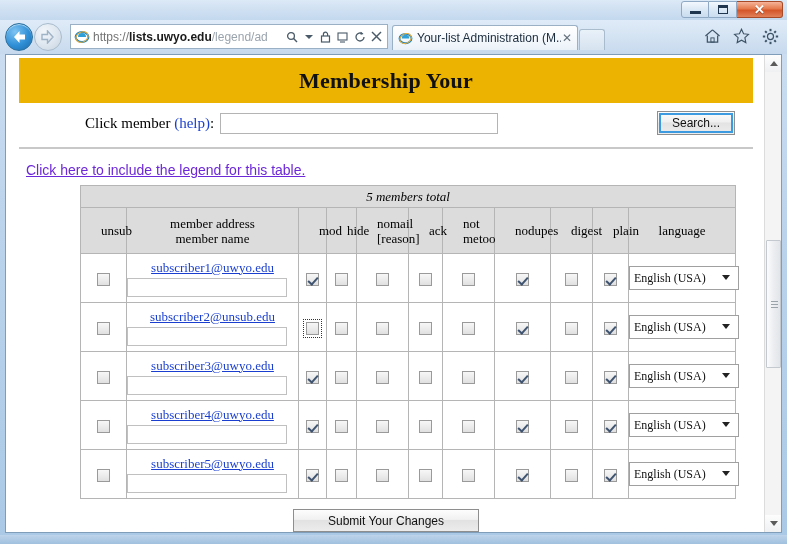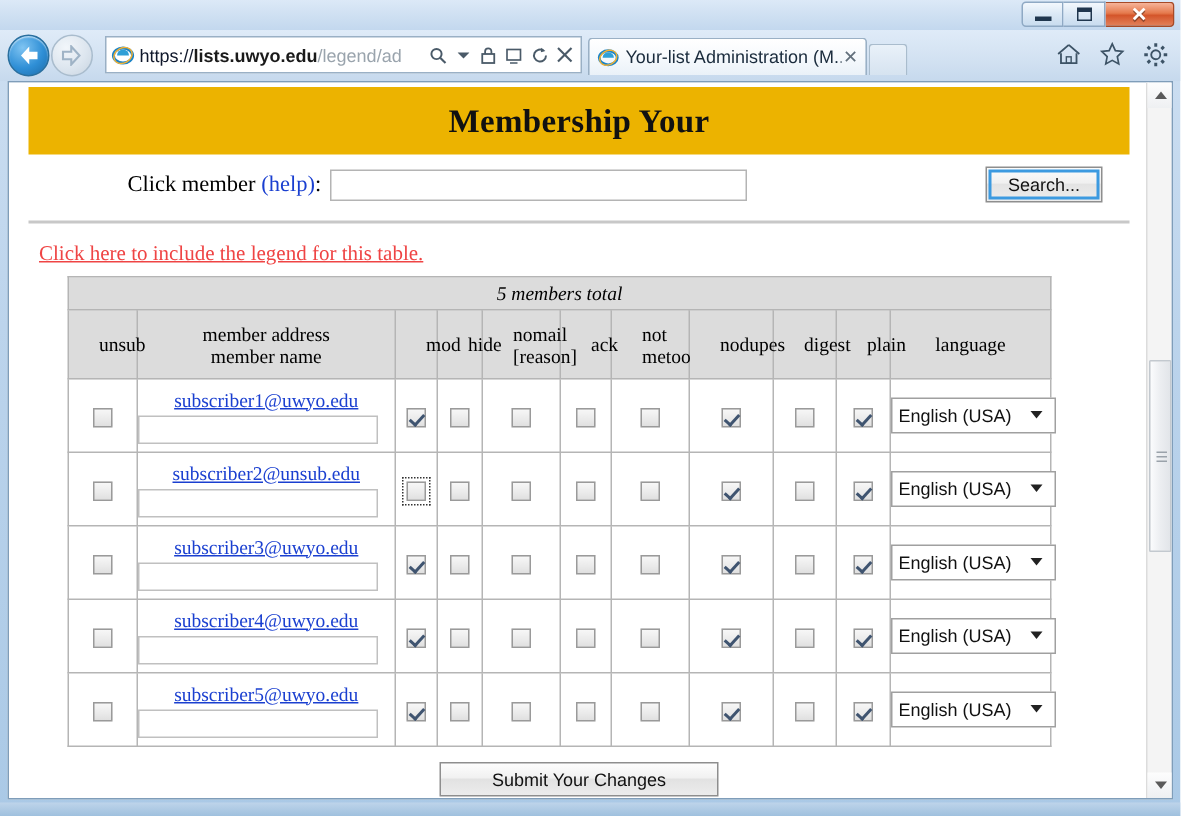--- a/index.html
+++ b/index.html
@@ -85,21 +85,21 @@
   #addr-text {
     flex: 1 1 auto;
     font-family: "Liberation Sans", sans-serif;
     font-size: 12px;
     color: #9aa4ad;
     white-space: nowrap;
     overflow: hidden;
     line-height: 14px;
   }
   #addr-text .host { color: #1a1a1a; font-weight: bold; }
-  #addr-text .scheme { color: #0f172a; }
+  #addr-text .scheme { color: #737373; }
   .addr-icons { flex:0 0 auto; display:flex; align-items:center; gap:2px; padding-right:3px; }
   .addr-icon { width:15px; height:18px; display:flex; align-items:center; justify-content:center; color:#4a5a68; font-size:11px; cursor:pointer;}
 
   
   #tabstrip { position:absolute; left:392px; top:4px; height:26px; display:flex; align-items:flex-end;}
   #tab {
     height: 25px; min-width: 186px; max-width:186px;
     background: linear-gradient(to bottom,#ffffff 0%,#f4f8fc 60%,#eaf1f8 100%);
     border: 1px solid #9ab0c5; border-bottom: none;
     border-radius: 3px 3px 0 0;
@@ -191,29 +191,29 @@
   #hr {
     margin: 4px 5px 0 5px;
     height: 0; border: none;
     border-top: 2px solid #c8c8c8;
   }
 
   
   #legend-link {
     display: inline-block;
     margin: 13px 0 0 12px;
-    font-family: Liberation Serif, serif;
+    font-family: Liberation Sans, sans-serif;
     font-size: 14px;
-    color: #ef4444;
+    color: #6d28d9;
     text-decoration: underline;
     cursor: pointer;
   }
 
   
-  #tablewrap { margin: 6px 0 0 31px; }
+  #tablewrap { margin: 6px 0 0 66px; }
   table#members {
     border-collapse: collapse;
     border: 1px solid #999;
     font-family: "Liberation Serif", serif;
     font-size: 13px;
     background: #fff;
     table-layout: fixed;
     width: 655px;
   }
   table#members td, table#members th {
@@ -275,21 +275,21 @@
     left: 3px; top: 1px;
     width: 4px; height: 8px;
     border: solid #3f5470;
     border-width: 0 2px 2px 0;
     transform: rotate(42deg);
   }
   .cb.focused { outline: 1px dotted #333; outline-offset: 2px; }
 
   select.lang {
     width: 110px; height: 24px;
-    font-family: Liberation Sans, sans-serif;
+    font-family: Liberation Serif, serif;
     font-size: 12px;
     border: 1px solid #a0a0a0;
     background: #fff;
     color: #111;
     padding-left: 4px;
     cursor: pointer;
     -webkit-appearance: none; appearance: none;
   }
   .select-shell { position: relative; display:inline-block; }
   .select-shell .caret {

